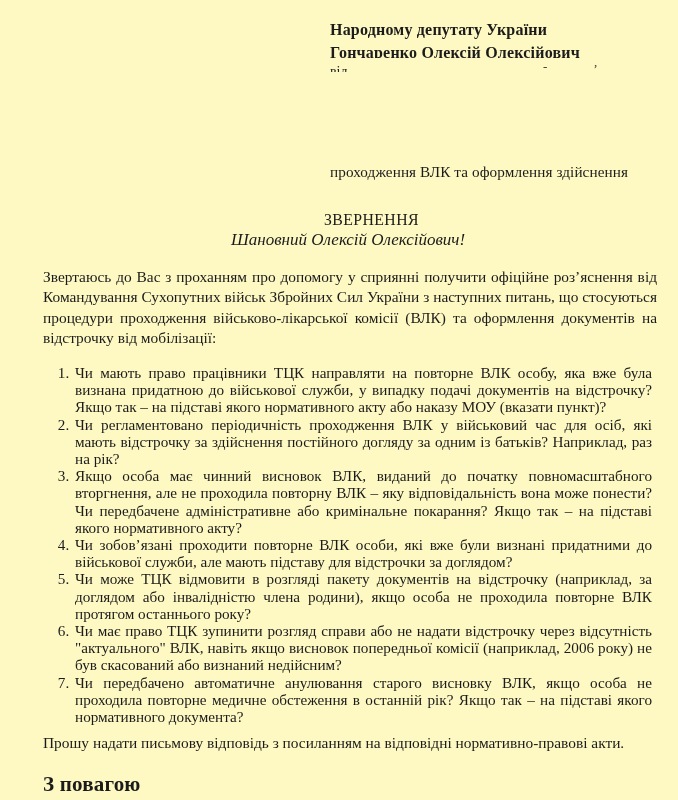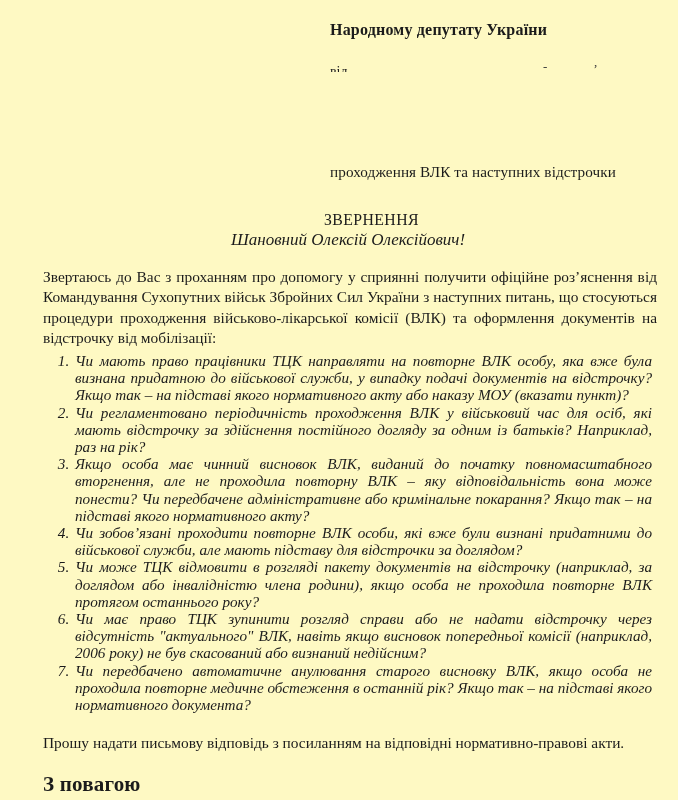--- a/index.html
+++ b/index.html
@@ -71,23 +71,22 @@
   }
 
   
   .intro {
     left: 43px; top: 267px;
     width: 614px;
     font-size: 15.4px; line-height: 20.3px;
     text-align: justify;
   }
   .questions {
-    left: 43px; top: 352px;
+    left: 43px; top: 364px;
     width: 609px;
-    font-style: italic;
   }
   .questions ol {
     margin: 0; padding: 0 0 0 30px;
     font-size: 15.2px; line-height: 17.2px;
     text-align: justify;
   }
   .questions li {
     margin: 0; padding: 0;
     padding-left: 2px;
   }
@@ -104,30 +103,33 @@
     font-family: Liberation Serif, serif;
   }
 </style>
 </head>
 <body>
 
 <div class="page">
 
   <div class="abs recipient-line1">Народному депутату України</div>
 
+  <div class="abs recipient-line2-clip">
+    <span>Гончаренко Олексій Олексійович</span>
+  </div>
 
   <div class="abs from-clip">
     <span>від</span>
   </div>
 
   <span class="abs remnant remnant-dash">-</span>
   <span class="abs remnant remnant-comma">,</span>
 
   <div class="abs subject">
-    <div>проходження ВЛК та наступних відстрочки</div>
+    <div>проходження ВЛК та оформлення здійснення</div>
   </div>
 
   <div class="abs appeal-title">ЗВЕРНЕННЯ</div>
 
   <div class="abs intro">Звертаюсь до Вас з проханням про допомогу у сприянні получити офіційне роз’яснення від Командування Сухопутних військ Збройних Сил України з наступних питань, що стосуються процедури проходження військово-лікарської комісії (ВЛК) та оформлення документів на відстрочку від мобілізації:</div>
 
   <div class="abs salutation">Шановний Олексій Олексійович!</div>
 
   <div class="abs questions">
     <ol>

